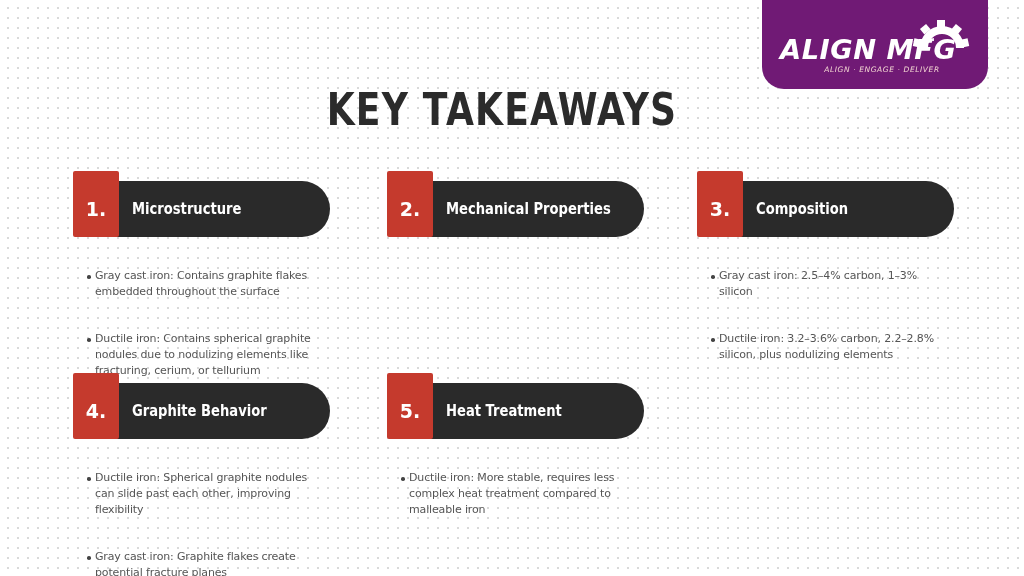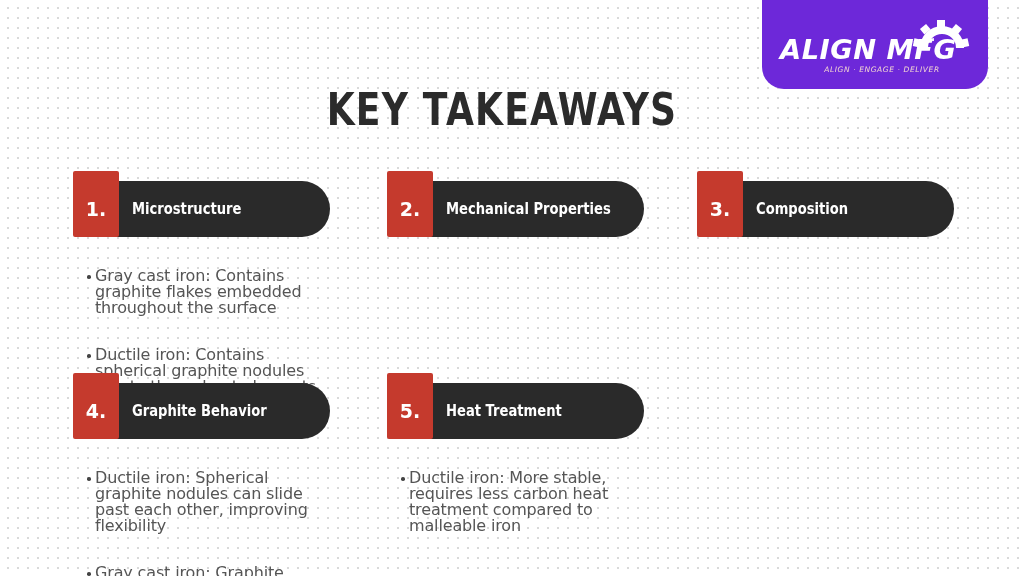--- a/index.html
+++ b/index.html
@@ -9,21 +9,21 @@
     background-color: #ffffff;
     background-image: radial-gradient(circle, #d9d9d9 0.8px, transparent 1.1px);
     background-size: 10px 10px;
     background-position: 3px 3px;
     font-family: "DejaVu Sans", sans-serif;
   }
   .logo {
     position: absolute;
     left: 762px; top: 0;
     width: 226px; height: 89px;
-    background: #6d28d9;
+    background: #701a75;
     border-radius: 0 0 22px 22px;
   }
   .logo .gear {
     position: absolute;
     left: 150px; top: 8px;
     width: 58px; height: 40px;
   }
   .logo .wordmark {
     position: absolute;
     left: 18px; top: 37px;
@@ -104,21 +104,21 @@
     list-style: none;
     margin-top: 17px;
     padding-left: 22px;
     width: 250px;
   }
   .card li {
     position: relative;
     padding-left: 0;
     color: #555555;
     font-family: "DejaVu Sans", sans-serif;
-    font-size: 16px;
+    font-size: 11px;
     line-height: 16px;
     letter-spacing: -0.15px;
     margin-top: 31px;
   }
   .card li::before {
     content: "";
     position: absolute;
     left: -8px; top: 7px;
     width: 3.5px; height: 3.5px;
     border-radius: 50%;
@@ -146,21 +146,21 @@
 
 <div class="card" style="left:73px; top:171px;">
   <div class="header">
     <div class="pill"></div>
     <div class="num-box"></div>
     <div class="num">1.</div>
     <div class="heading">Microstructure</div>
   </div>
   <ul>
     <li>Gray cast iron: Contains graphite flakes embedded throughout the surface</li>
-    <li>Ductile iron: Contains spherical graphite nodules due to throughout elements like magnesium, cerium, or tellurium</li>
+    <li>Ductile iron: Contains spherical graphite nodules due to nodulizing elements like fracturing, cerium, or tellurium</li>
   </ul>
 </div>
 
 <div class="card" style="left:387px; top:171px;">
   <div class="header">
     <div class="pill"></div>
     <div class="num-box"></div>
     <div class="num">2.</div>
     <div class="heading">Mechanical Properties</div>
   </div>
@@ -168,20 +168,24 @@
   </ul>
 </div>
 
 <div class="card" style="left:697px; top:171px;">
   <div class="header">
     <div class="pill"></div>
     <div class="num-box"></div>
     <div class="num">3.</div>
     <div class="heading">Composition</div>
   </div>
+  <ul>
+    <li>Gray cast iron: 2.5–4% carbon, 1–3% silicon</li>
+    <li>Ductile iron: 3.2–3.6% carbon, 2.2–2.8% silicon, plus nodulizing elements</li>
+  </ul>
 </div>
 
 <div class="card" style="left:73px; top:373px;">
   <div class="header">
     <div class="pill"></div>
     <div class="num-box"></div>
     <div class="num">4.</div>
     <div class="heading">Graphite Behavior</div>
   </div>
   <ul>
@@ -191,15 +195,15 @@
 </div>
 
 <div class="card" style="left:387px; top:373px;">
   <div class="header">
     <div class="pill"></div>
     <div class="num-box"></div>
     <div class="num">5.</div>
     <div class="heading">Heat Treatment</div>
   </div>
   <ul>
-    <li>Ductile iron: More stable, requires less carbon heat treatment compared to malleable iron</li>
+    <li>Ductile iron: More stable, requires less complex heat treatment compared to malleable iron</li>
   </ul>
 </div>
 
 </body></html>

